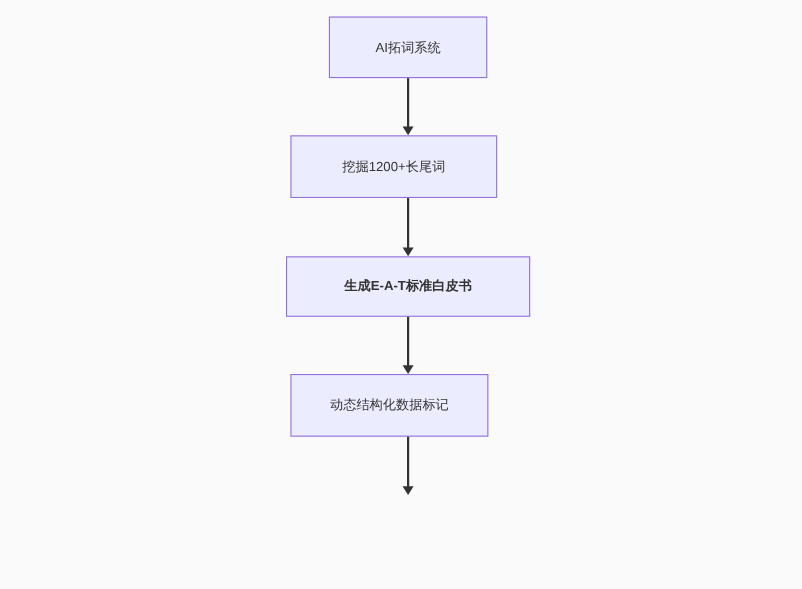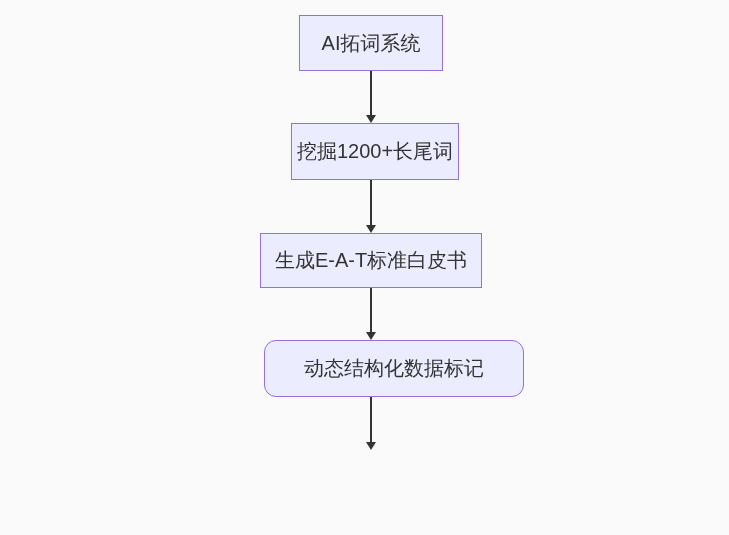--- a/index.html
+++ b/index.html
@@ -19,31 +19,31 @@
     width: 729px;
     height: 535px;
     background: var(--bg);
     overflow: hidden;
   }
   .node {
     position: absolute;
     background: var(--node-fill);
     border: 1px solid var(--node-border);
     color: var(--text);
-    font-size: 20px;
+    font-size: 12px;
     display: flex;
     align-items: center;
     justify-content: center;
     text-align: left;
     white-space: nowrap;
   }
   .node-1 { left: 299px; top: 15px;  width: 144px; height: 56px; }
-  .node-2 { left: 291px; top: 123px; width: 168px; height: 57px; }
-  .node-3 { left: 260px; top: 233px; width: 222px; height: 55px; }
-  .node-4 { left: 264px; top: 340px; width: 260px; height: 57px; border-radius: 12px; }
+  .node-2 { left: 264px; top: 123px; width: 188px; height: 57px; }
+  .node-3 { left: 260px; top: 233px; width: 222px; height: 55px; font-weight: bold; }
+  .node-4 { left: 264px; top: 340px; width: 180px; height: 57px; }
   .node-5 { left: 255px; top: 450px; width: 233px; height: 57px; }
   .edge {
     position: absolute;
     left: 365px;
     width: 12px;
   }
   .edge-1 { top: 71px;  height: 52px; }
   .edge-2 { top: 180px; height: 53px; }
   .edge-3 { top: 288px; height: 52px; }
   .edge-4 { top: 397px; height: 53px; }

